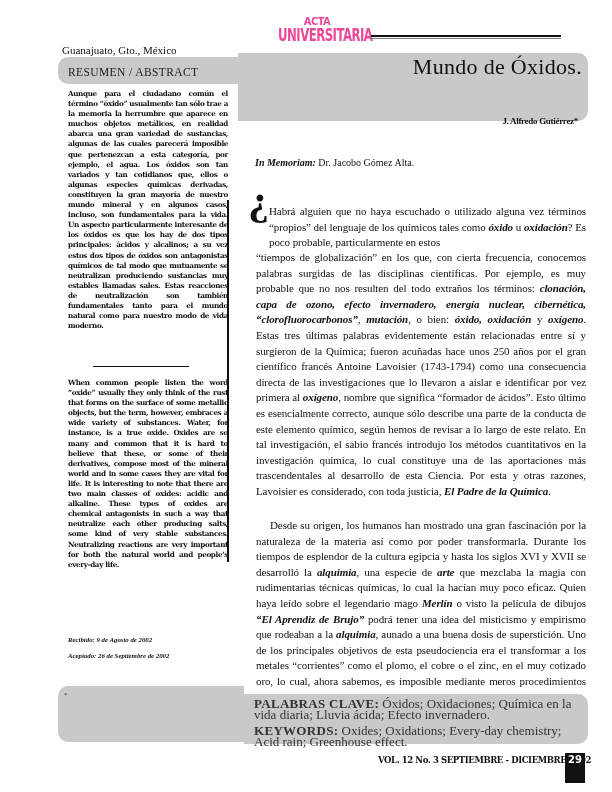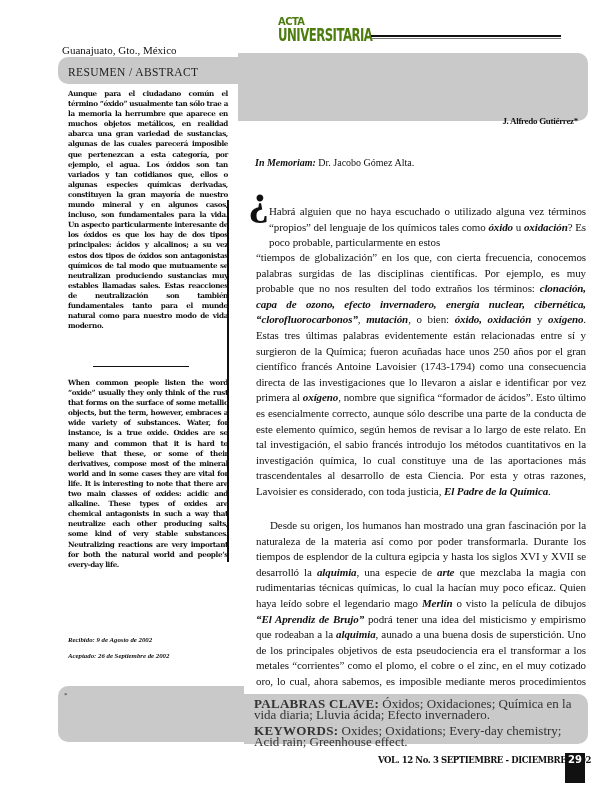--- a/index.html
+++ b/index.html
@@ -1,20 +1,20 @@
 <!DOCTYPE html>
 <html><head>
 <meta charset="utf-8">
 <style>
   html, body { margin: 0; padding: 0; background: #ffffff; }
   body { width: 612px; height: 792px; position: relative; overflow: hidden; font-family: "Liberation Serif", "DejaVu Serif", serif; color: #111; }
   .abs { position: absolute; }
 
   .place { left: 62px; top: 44px; font-size: 11px; color: #111; }
-  .logo { left: 278px; top: 17px; width: 78px; height: 40px; font-family: "DejaVu Sans Condensed", "DejaVu Sans", sans-serif; font-weight: bold; line-height: 0.9; color: #4d7c0f; letter-spacing: -0.5px; }
+  .logo { left: 278px; top: 17px; width: 78px; height: 40px; text-align: center; font-family: "DejaVu Sans Condensed", "DejaVu Sans", sans-serif; font-weight: bold; line-height: 0.9; color: #ec4899; letter-spacing: -0.5px; }
   .logo .l1 { font-size: 11px; display: block; }
   .logo .l2 { font-size: 13px; display: block; transform: scaleY(1.4); transform-origin: top; }
   .double-rule { left: 371px; top: 35px; width: 190px; height: 6px; }
   .double-rule .a { height: 2px; background: #111; }
   .double-rule .b { height: 1px; background: #777; margin-top: 1px; }
 
   .resumen-tab { left: 58px; top: 57px; width: 180px; height: 27px; background: #c9c9c9; border-radius: 10px 0 0 10px; }
   .resumen-label { left: 68px; top: 66px; font-size: 11.5px; letter-spacing: 0.4px; color: #222; }
   .title-banner { left: 238px; top: 53px; width: 350px; height: 68px; background: #c9c9c9; border-radius: 0 10px 10px 0; }
   .title { right: 30px; top: 53px; width: 330px; text-align: right; font-size: 22px; line-height: 28px; color: #111; letter-spacing: 0.3px; }
@@ -66,20 +66,21 @@
 <div class="abs double-rule">
     <div class="a"></div>
     <div class="b"></div>
   </div>
 
 <div class="abs resumen-tab"></div>
 <div class="abs resumen-label">RESUMEN / ABSTRACT</div>
 
 <div class="abs title-banner"></div>
 <div class="abs title">
+  <div>Mundo de Óxidos.</div>
 </div>
 <div class="abs author">J. Alfredo Gutiérrez*</div>
 
 <div class="abs abstract-es">Aunque para el ciudadano común el término “óxido” usualmente tan sólo trae a la memoria la herrumbre que aparece en muchos objetos metálicos, en realidad abarca una gran variedad de sustancias, algunas de las cuales parecerá imposible que pertenezcan a esta categoría, por ejemplo, el agua. Los óxidos son tan variados y tan cotidianos que, ellos o algunas especies químicas derivadas, constituyen la gran mayoría de nuestro mundo mineral y en algunos casos, incluso, son fundamentales para la vida. Un aspecto particularmente interesante de los óxidos es que los hay de dos tipos principales: ácidos y alcalinos; a su vez estos dos tipos de óxidos son antagonistas químicos de tal modo que mutuamente se neutralizan produciendo sustancias muy estables llamadas sales. Estas reacciones de neutralización son también fundamentales tanto para el mundo natural como para nuestro modo de vida moderno.</div>
 <div class="abs abs-sep"></div>
 <div class="abs abstract-en">When common people listen the word “oxide” usually they only think of the rust that forms on the surface of some metallic objects, but the term, however, embraces a wide variety of substances. Water, for instance, is a true oxide. Oxides are so many and common that it is hard to believe that these, or some of their derivatives, compose most of the mineral world and in some cases they are vital for life. It is interesting to note that there are two main classes of oxides: acidic and alkaline. These types of oxides are chemical antagonists in such a way that neutralize each other producing salts, some kind of very stable substances. Neutralizing reactions are very important for both the natural world and people’s every-day life.</div>
 
 <div class="abs dates d1">Recibido: 9 de Agosto de 2002</div>
 <div class="abs dates d2">Aceptado: 26 de Septiembre de 2002</div>
 

